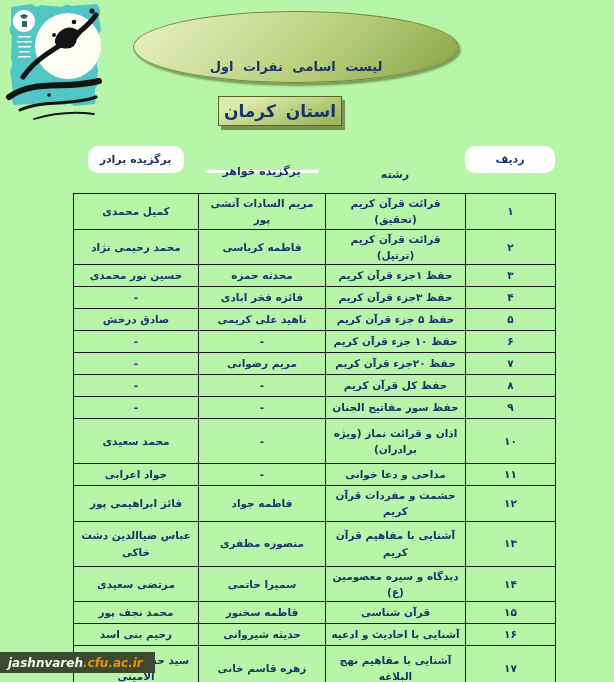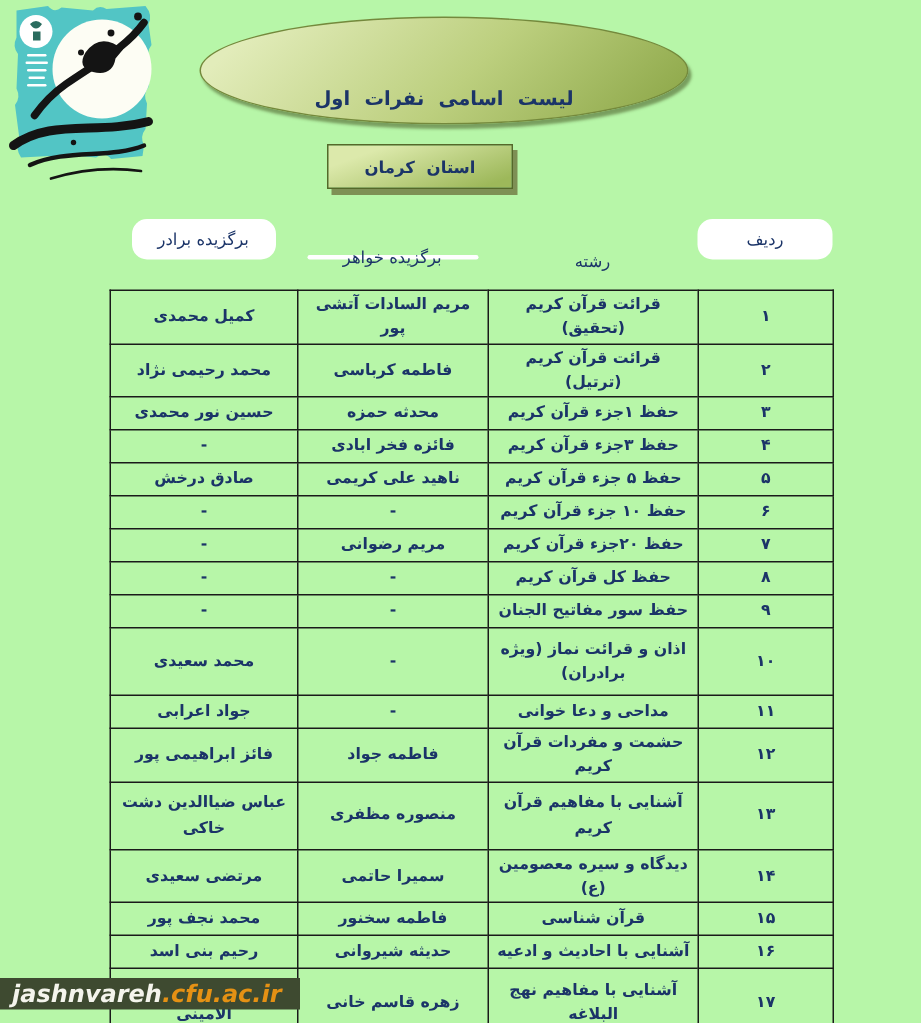--- a/index.html
+++ b/index.html
@@ -31,38 +31,38 @@
     letter-spacing:3px;word-spacing:5px;white-space:nowrap;margin-top:39px;
   }
 
   
   .province-btn{
     position:absolute;left:218px;top:96px;width:124px;height:30px;
     background:linear-gradient(160deg,var(--button-light) 20%,var(--button-dark) 90%);
     border:1px solid #55682a;
     box-shadow:3px 4px 0 #7e9055;
     display:flex;align-items:center;justify-content:center;
-    color:var(--text-navy);font-weight:bold;font-size:11px;
+    color:var(--text-navy);font-weight:bold;font-size:17px;
     letter-spacing:2px;word-spacing:4px;direction:rtl;white-space:nowrap;
     cursor:pointer;
   }
 
   
   .col-headers{
     position:absolute;left:73px;top:146px;width:482px;height:27px;
     display:flex;direction:rtl;
   }
   .col-headers .hcell{display:flex;align-items:stretch;justify-content:center;}
   .col-headers .hcell.c-no{width:90px;}
   .col-headers .hcell.c-field{width:140px;margin-top:28px;}
   .col-headers .hcell.c-sister{width:127px;margin-top:24px;}
   .col-headers .hcell.c-brother{width:125px;}
   .col-headers .hbox{
     background:#ffffff;align-self:stretch;display:flex;align-items:center;justify-content:center;
-    color:var(--text-navy);font-weight:normal;font-size:11px;white-space:nowrap;border-radius:10px;
+    color:var(--text-navy);font-weight:bold;font-size:11px;white-space:nowrap;border-radius:10px;
   }
   .c-no .hbox{width:95px;} .c-field .hbox{width:112px;}
   .c-sister .hbox{width:114px;} .c-brother .hbox{width:96px;}
 
   
   .winners{
     position:absolute;left:73px;top:193px;width:482px;
     border-collapse:collapse;table-layout:fixed;direction:rtl;
   }
   .winners td{
@@ -75,21 +75,21 @@
   .winners .col-no{width:90px;}
   .winners .col-field{width:140px;}
   .winners .col-sister{width:127px;}
   .winners .col-brother{width:125px;}
 
   
   .watermark{
     position:absolute;left:0;top:652px;height:21px;padding:0 12px 0 8px;
     background:var(--badge-bg);
     display:flex;align-items:center;
-    font-style:italic;font-weight:bold;font-size:16px;letter-spacing:0;
+    font-style:italic;font-weight:bold;font-size:12px;letter-spacing:0;
   }
   .watermark .wm-main{color:var(--badge-text);}
   .watermark .wm-rest{color:var(--badge-accent);}
 </style>
 </head>
 <body>
 
 <div class="page">
 
   <div class="logo">

